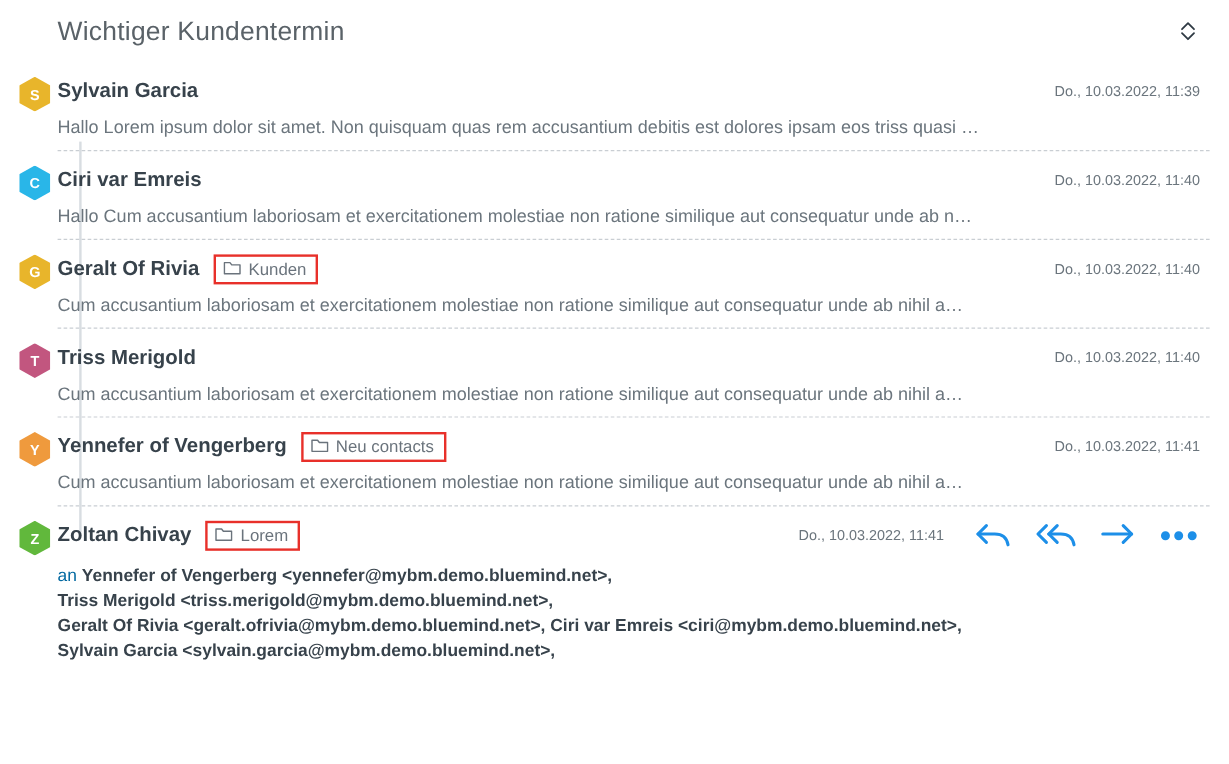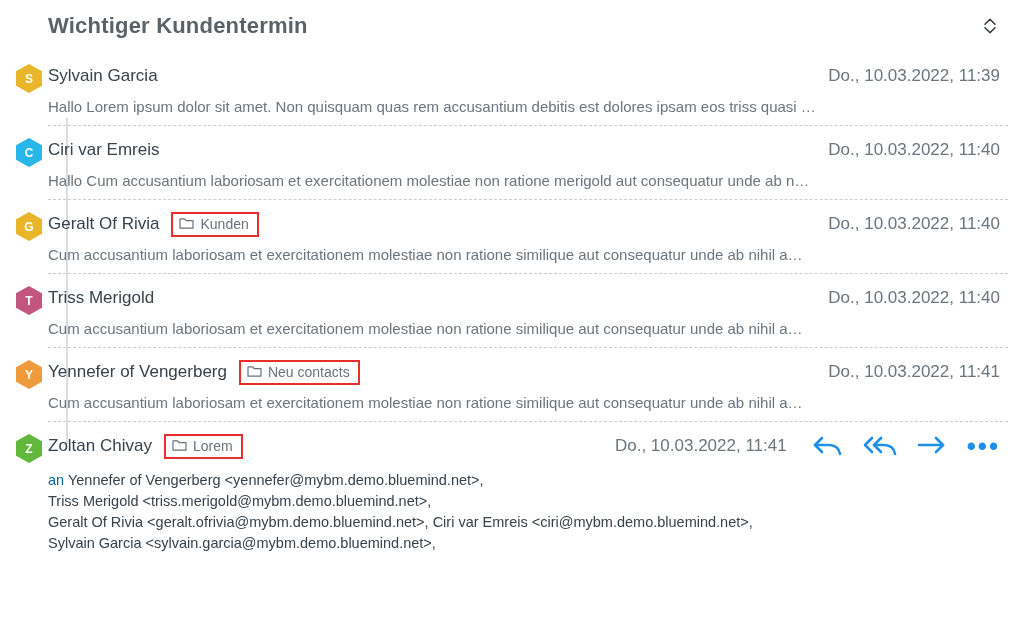--- a/index.html
+++ b/index.html
@@ -21,21 +21,21 @@
   .header {
     position: relative;
     height: 52px;
     padding: 0 24px 0 48px;
     display: flex;
     align-items: center;
   }
   .header-title {
     font-size: 22px;
     color: #5a6268;
-    font-weight: 700;
+    font-weight: 400;
     letter-spacing: 0.2px;
   }
   .header-actions {
     margin-left: auto;
     display: flex;
     align-items: center;
     gap: 12px;
   }
   .expand-icon {
     color: #2f3a44;
@@ -84,39 +84,39 @@
     align-items: center;
     justify-content: center;
     color: #ffffff;
     font-size: 12px;
     font-weight: 700;
     clip-path: polygon(50% 0%, 100% 25%, 100% 75%, 50% 100%, 0% 75%, 0% 25%);
     z-index: 2;
   }
   .sender {
     font-size: 17px;
-    font-weight: 400;
+    font-weight: 700;
     color: #37424b;
     white-space: nowrap;
   }
   .tag {
     display: inline-flex;
     align-items: center;
     gap: 6px;
     margin-left: 12px;
     padding: 2px 8px 3px 6px;
     border: 2px solid #e8302a;
     color: #6a737c;
     font-size: 14px;
     white-space: nowrap;
   }
   .tag svg { width: 15px; height: 13px; display:block; }
   .date {
     margin-left: auto;
-    font-size: 17px;
+    font-size: 12px;
     color: #6b757d;
     white-space: nowrap;
     padding-left: 16px;
   }
   .preview {
     margin-top: 8px;
     font-size: 15px;
     color: #6b757d;
     white-space: nowrap;
     overflow: hidden;
@@ -151,21 +151,21 @@
   .recipients {
     margin-top: 10px;
     font-size: 14.5px;
     color: #37424b;
     line-height: 21px;
   }
   .recipients .lbl {
     color: #0369a1;
     font-weight: 400;
   }
-  .recipients .line { font-weight: 400; }
+  .recipients .line { font-weight: 700; }
 </style>
 </head>
 <body>
 
 <div id="app">
 
   <div class="header">
     <div class="header-title">Wichtiger Kundentermin</div>
     <div class="header-actions">
       <span class="act">
@@ -188,21 +188,21 @@
       </div>
       <div class="preview">Hallo Lorem ipsum dolor sit amet. Non quisquam quas rem accusantium debitis est dolores ipsam eos triss quasi …</div>
     </div>
 
     <div class="msg">
       <div class="avatar" style="background:#29b6e8">C</div>
       <div class="msg-row">
         <span class="sender">Ciri var Emreis</span>
         <span class="date">Do., 10.03.2022, 11:40</span>
       </div>
-      <div class="preview">Hallo Cum accusantium laboriosam et exercitationem molestiae non ratione merigold aut consequatur unde ab n…</div>
+      <div class="preview">Hallo Cum accusantium laboriosam et exercitationem molestiae non ratione similique aut consequatur unde ab n…</div>
     </div>
 
     <div class="msg">
       <div class="avatar" style="background:#e8b52b">G</div>
       <div class="msg-row">
         <span class="sender">Geralt Of Rivia</span>
         <span class="tag">
           <svg viewBox="0 0 16 14" fill="none" stroke="#6a737c" stroke-width="1.3" stroke-linejoin="round">
             <path d="M1 12V2h5l1.6 2H15v8z"></path>
           </svg>

